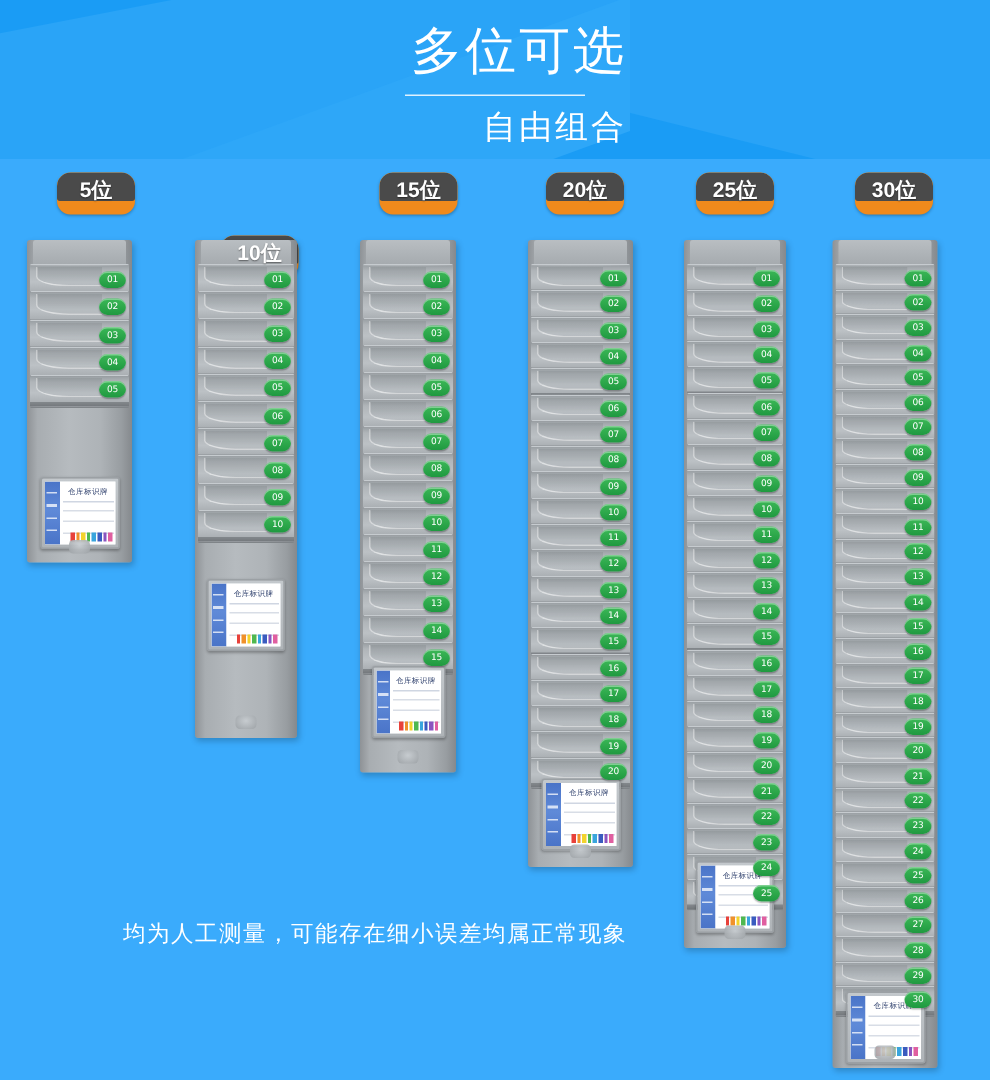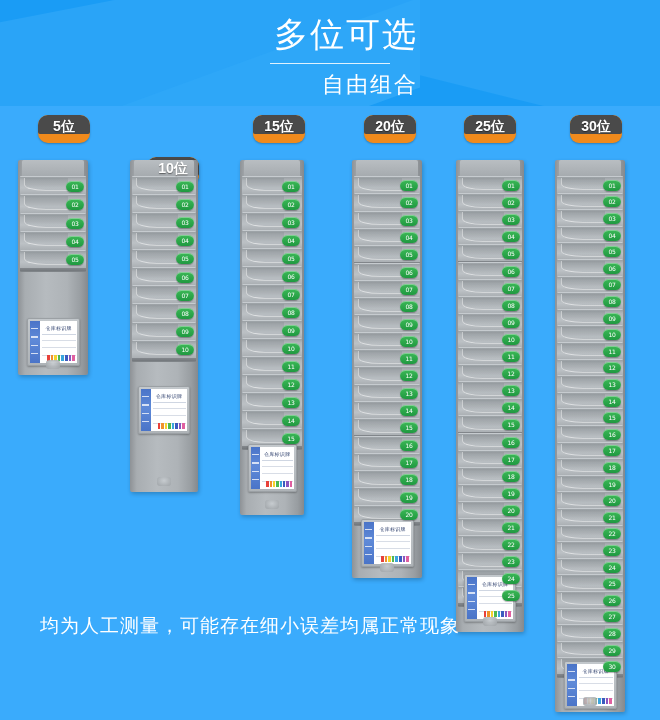--- a/index.html
+++ b/index.html
@@ -263,41 +263,41 @@
     font-size: 15px;
     letter-spacing: 1px;
     text-indent: -140px;
   }
   .note-2 {
     position: absolute;
     left: 0; top: 613px;
     width: 660px;
     text-align: center;
     color: #ffffff;
-    font-size: 19px;
+    font-size: 15px;
     letter-spacing: 1px;
     text-indent: -160px;
   }
 </style>
 </head>
 <body>
 
 <div class="page">
 
   <div class="header">
     <div class="sheen-a"></div>
     <div class="sheen-b"></div>
     <div class="sheen-c"></div>
     <div class="title-main">多位可选</div>
     <div class="title-divider"></div>
     <div class="title-sub">自由组合</div>
   </div>
 
   <div id="stage">
-      <div class="badge" style="left: 38px; top: 115px; border-radius: 10px;">
+      <div class="badge" style="left: 38px; top: 115px;">
         <div class="cap"></div>
         <div class="txt">5位</div>
       </div>
       <div class="rack" style="left: 18px; top: 160px; width: 70px; height: 215px;">
         <div class="body"></div>
         <div class="top-plate"></div>
         <div class="pocket" style="top: 16px; height: 20.4px;">
           <div class="lip"></div>
           <div class="shadow"></div>
         </div>

